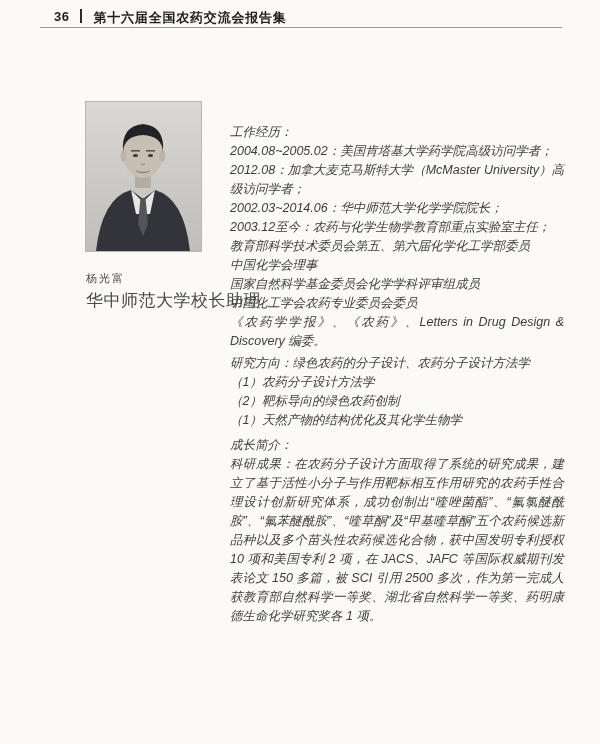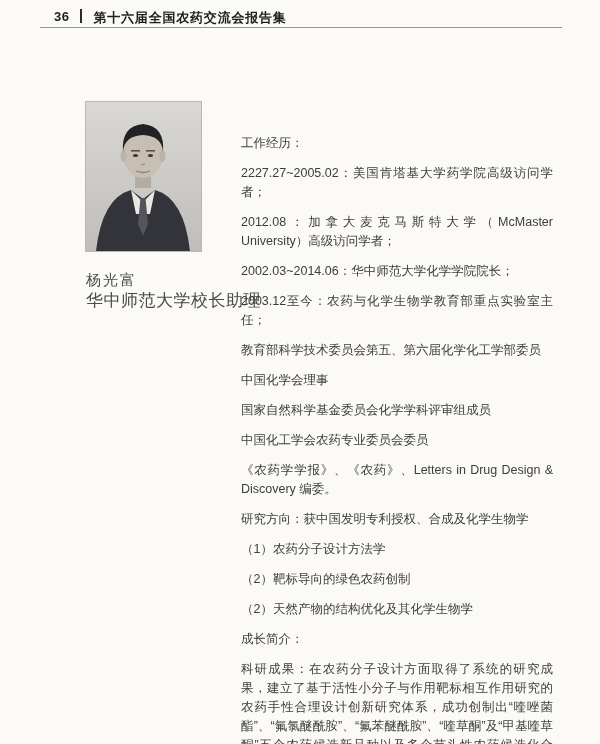--- a/index.html
+++ b/index.html
@@ -44,21 +44,21 @@
     width: 115px;
     height: 149px;
     box-shadow: 0 0 0 1px #b9b7b2;
   }
   .photo svg { width: 100%; height: 100%; display: block; }
 
   .caption-name {
     position: absolute;
     left: 86px;
     top: 271px;
-    font-size: 15px;
+    font-size: 11px;
     color: #4b4b49;
     letter-spacing: 2px;
   }
   .caption-title {
     position: absolute;
     left: 86px;
     top: 289px;
     font-size: 17px;
     color: #4b4b49;
     letter-spacing: 0.5px;
@@ -67,21 +67,21 @@
   .bio {
     position: absolute;
     left: 230px;
     top: 123px;
     width: 334px;
     font-size: 12.5px;
     line-height: 19px;
     color: #3d3d3b;
     text-align: justify;
   }
-  .bio p { margin: 11px; }
+  .bio p { margin: 0; font-style: italic; }
   .bio p.gap-sm { margin-top: 3px; }
   .bio p.gap-md { margin-top: 6px; }
 </style>
 </head>
 <body>
 
 <div class="page">
 
   <div class="header">
     <span class="page-num">36</span>
@@ -122,30 +122,30 @@
       <path d="M55 62 Q57 63.5 59 62" stroke="#9a9184" stroke-width="1.2" fill="none"></path>
       <path d="M50 69 Q57 72 64 69" stroke="#8d8478" stroke-width="1.3" fill="none"></path>
     </svg>
   </div>
 
   <div class="caption-name">杨光富</div>
   <div class="caption-title">华中师范大学校长助理</div>
 
   <div class="bio">
     <p>工作经历：</p>
-    <p>2227.27~2005.02：美国肯塔基大学药学院高级访问学者；</p>
+    <p>2004.08~2005.02：美国肯塔基大学药学院高级访问学者；</p>
     <p>2012.08：加拿大麦克马斯特大学（McMaster University）高级访问学者；</p>
     <p>2002.03~2014.06：华中师范大学化学学院院长；</p>
     <p>2003.12至今：农药与化学生物学教育部重点实验室主任；</p>
     <p>教育部科学技术委员会第五、第六届化学化工学部委员</p>
     <p>中国化学会理事</p>
     <p>国家自然科学基金委员会化学学科评审组成员</p>
     <p>中国化工学会农药专业委员会委员</p>
     <p>《农药学学报》、《农药》、Letters in Drug Design &amp; Discovery 编委。</p>
-    <p class="gap-sm">研究方向：获中国发明专利授权、合成及化学生物学</p>
+    <p class="gap-sm">研究方向：绿色农药的分子设计、农药分子设计方法学</p>
     <p>（1）农药分子设计方法学</p>
     <p>（2）靶标导向的绿色农药创制</p>
-    <p>（2）天然产物的结构优化及其化学生物学</p>
+    <p>（1）天然产物的结构优化及其化学生物学</p>
     <p class="gap-md">成长简介：</p>
     <p>科研成果：在农药分子设计方面取得了系统的研究成果，建立了基于活性小分子与作用靶标相互作用研究的农药手性合理设计创新研究体系，成功创制出“喹唑菌酯”、“氟氯醚酰胺”、“氟苯醚酰胺”、“喹草酮”及“甲基喹草酮”五个农药候选新品种以及多个苗头性农药候选化合物，获中国发明专利授权 10 项和美国专利 2 项，在 JACS、JAFC 等国际权威期刊发表论文 150 多篇，被 SCI 引用 2500 多次，作为第一完成人获教育部自然科学一等奖、湖北省自然科学一等奖、药明康德生命化学研究奖各 1 项。</p>
   </div>
 
 </div>
 
 </body></html>

